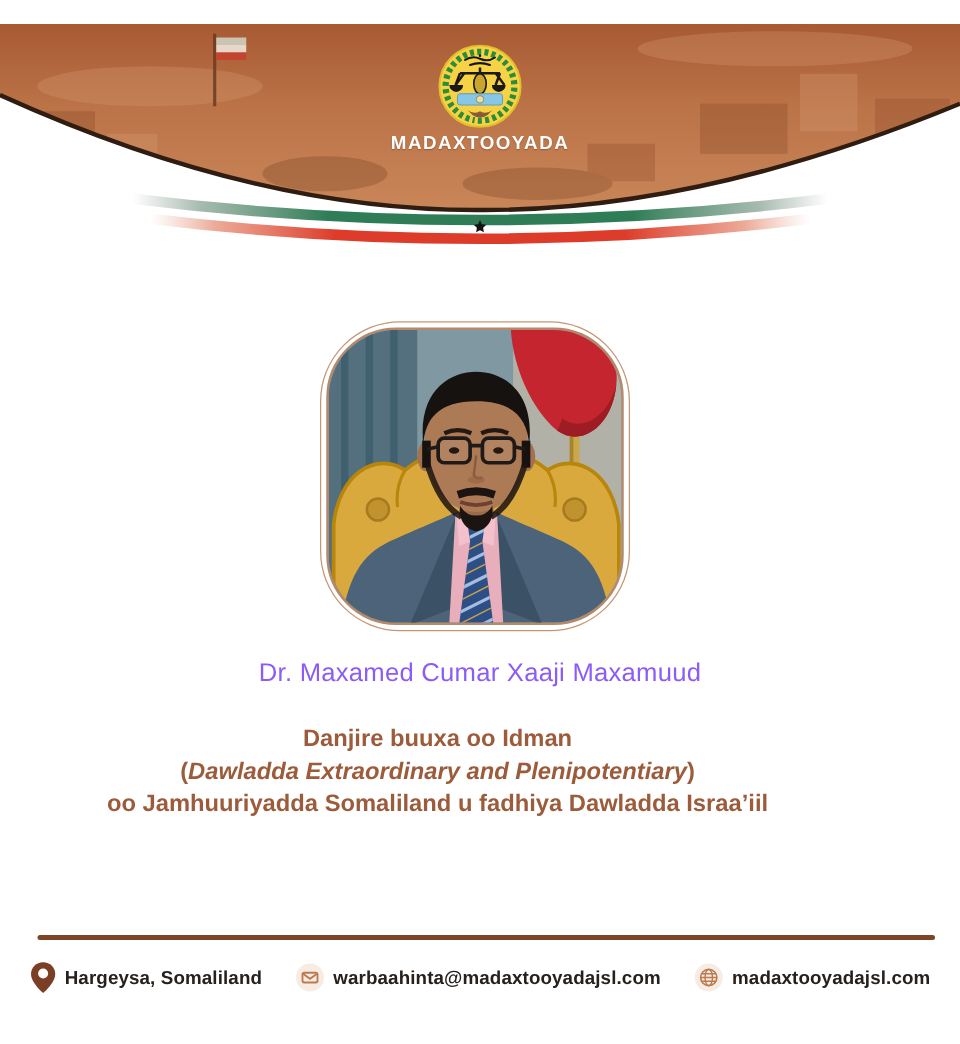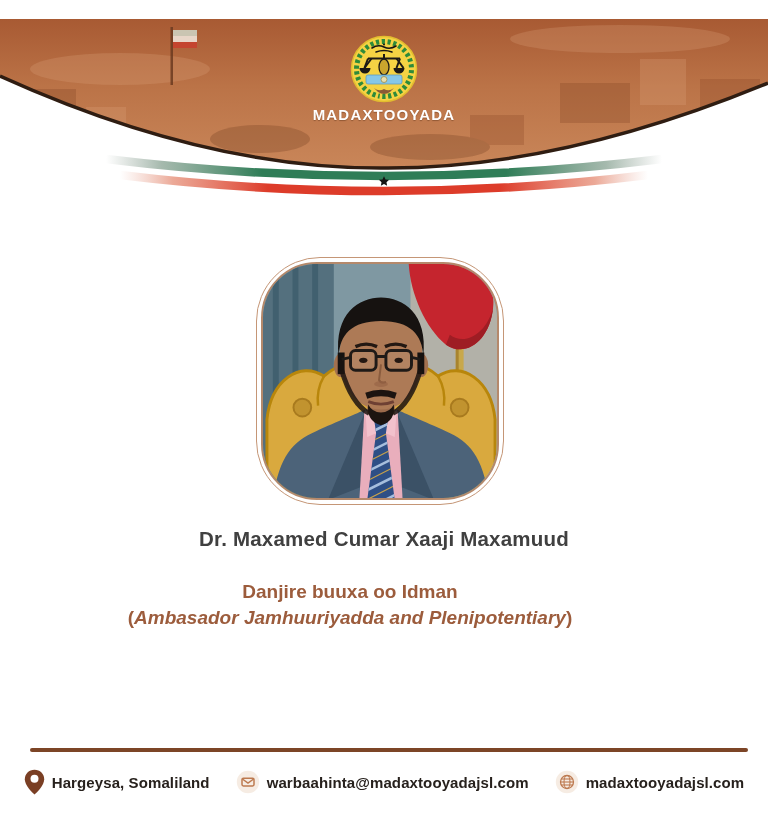--- a/index.html
+++ b/index.html
@@ -25,21 +25,21 @@
     padding:4px;box-sizing:border-box;background:#fff;
   }
   .portrait-inner{
     width:100%;height:100%;border-radius:56px;overflow:hidden;
     border:2px solid #b5896b;box-sizing:border-box;background:#87989f;
   }
   .portrait-inner svg{display:block;}
   
   .person-name{
     position:absolute;top:508px;left:0;width:768px;text-align:center;
-    font-size:20.5px;font-weight:bold;color:#404040;letter-spacing:.2px;
+    font-size:20.5px;font-weight:normal;color:#8b5cf6;letter-spacing:.2px;
   }
   .role-block{
     position:absolute;top:560px;left:0;width:700px;text-align:center;
     font-weight:bold;font-size:19px;line-height:26px;color:#9c5c3c;
   }
   .role-block .it{font-style:italic;}
   
   .footer-rule{
     position:absolute;top:729px;left:30px;width:718px;height:3.5px;
     background:#7c4526;border-radius:2px;
@@ -245,21 +245,22 @@
 
         <path d="M107,143 Q105,160 120,164 Q135,160 133,143 Q129,151 120,151 Q111,151 107,143 Z" fill="#1c1410"></path>
       </svg>
     </div>
   </div>
 
   <div class="person-name">Dr. Maxamed Cumar Xaaji Maxamuud</div>
 
   <div class="role-block">
     <div>Danjire buuxa oo Idman</div>
-    <div><span>(</span><span class="it">Ambasador Jamhuuriyadda and Plenipotentiary</span><span>)</span></div>
+    <div><span>(</span><span class="it">Dawladda Extraordinary and Plenipotentiary</span><span>)</span></div>
+    <div>oo Jamhuuriyadda Somaliland u fadhiya Dawladda Israa’iil</div>
   </div>
 
   <div class="footer-rule"></div>
 
   <div class="footer-strip">
 
     <div class="contact-item">
       <svg width="21" height="26" viewBox="0 0 21 26">
         <path d="M10.5,0.8 C 4.9,0.8 0.8,5 0.8,10.2 C 0.8,16.4 8.2,23.6 10.5,25.4 C 12.8,23.6 20.2,16.4 20.2,10.2 C 20.2,5 16.1,0.8 10.5,0.8 Z" fill="#7a3f24"></path>
         <circle cx="10.5" cy="9.8" r="4" fill="#ffffff"></circle>

